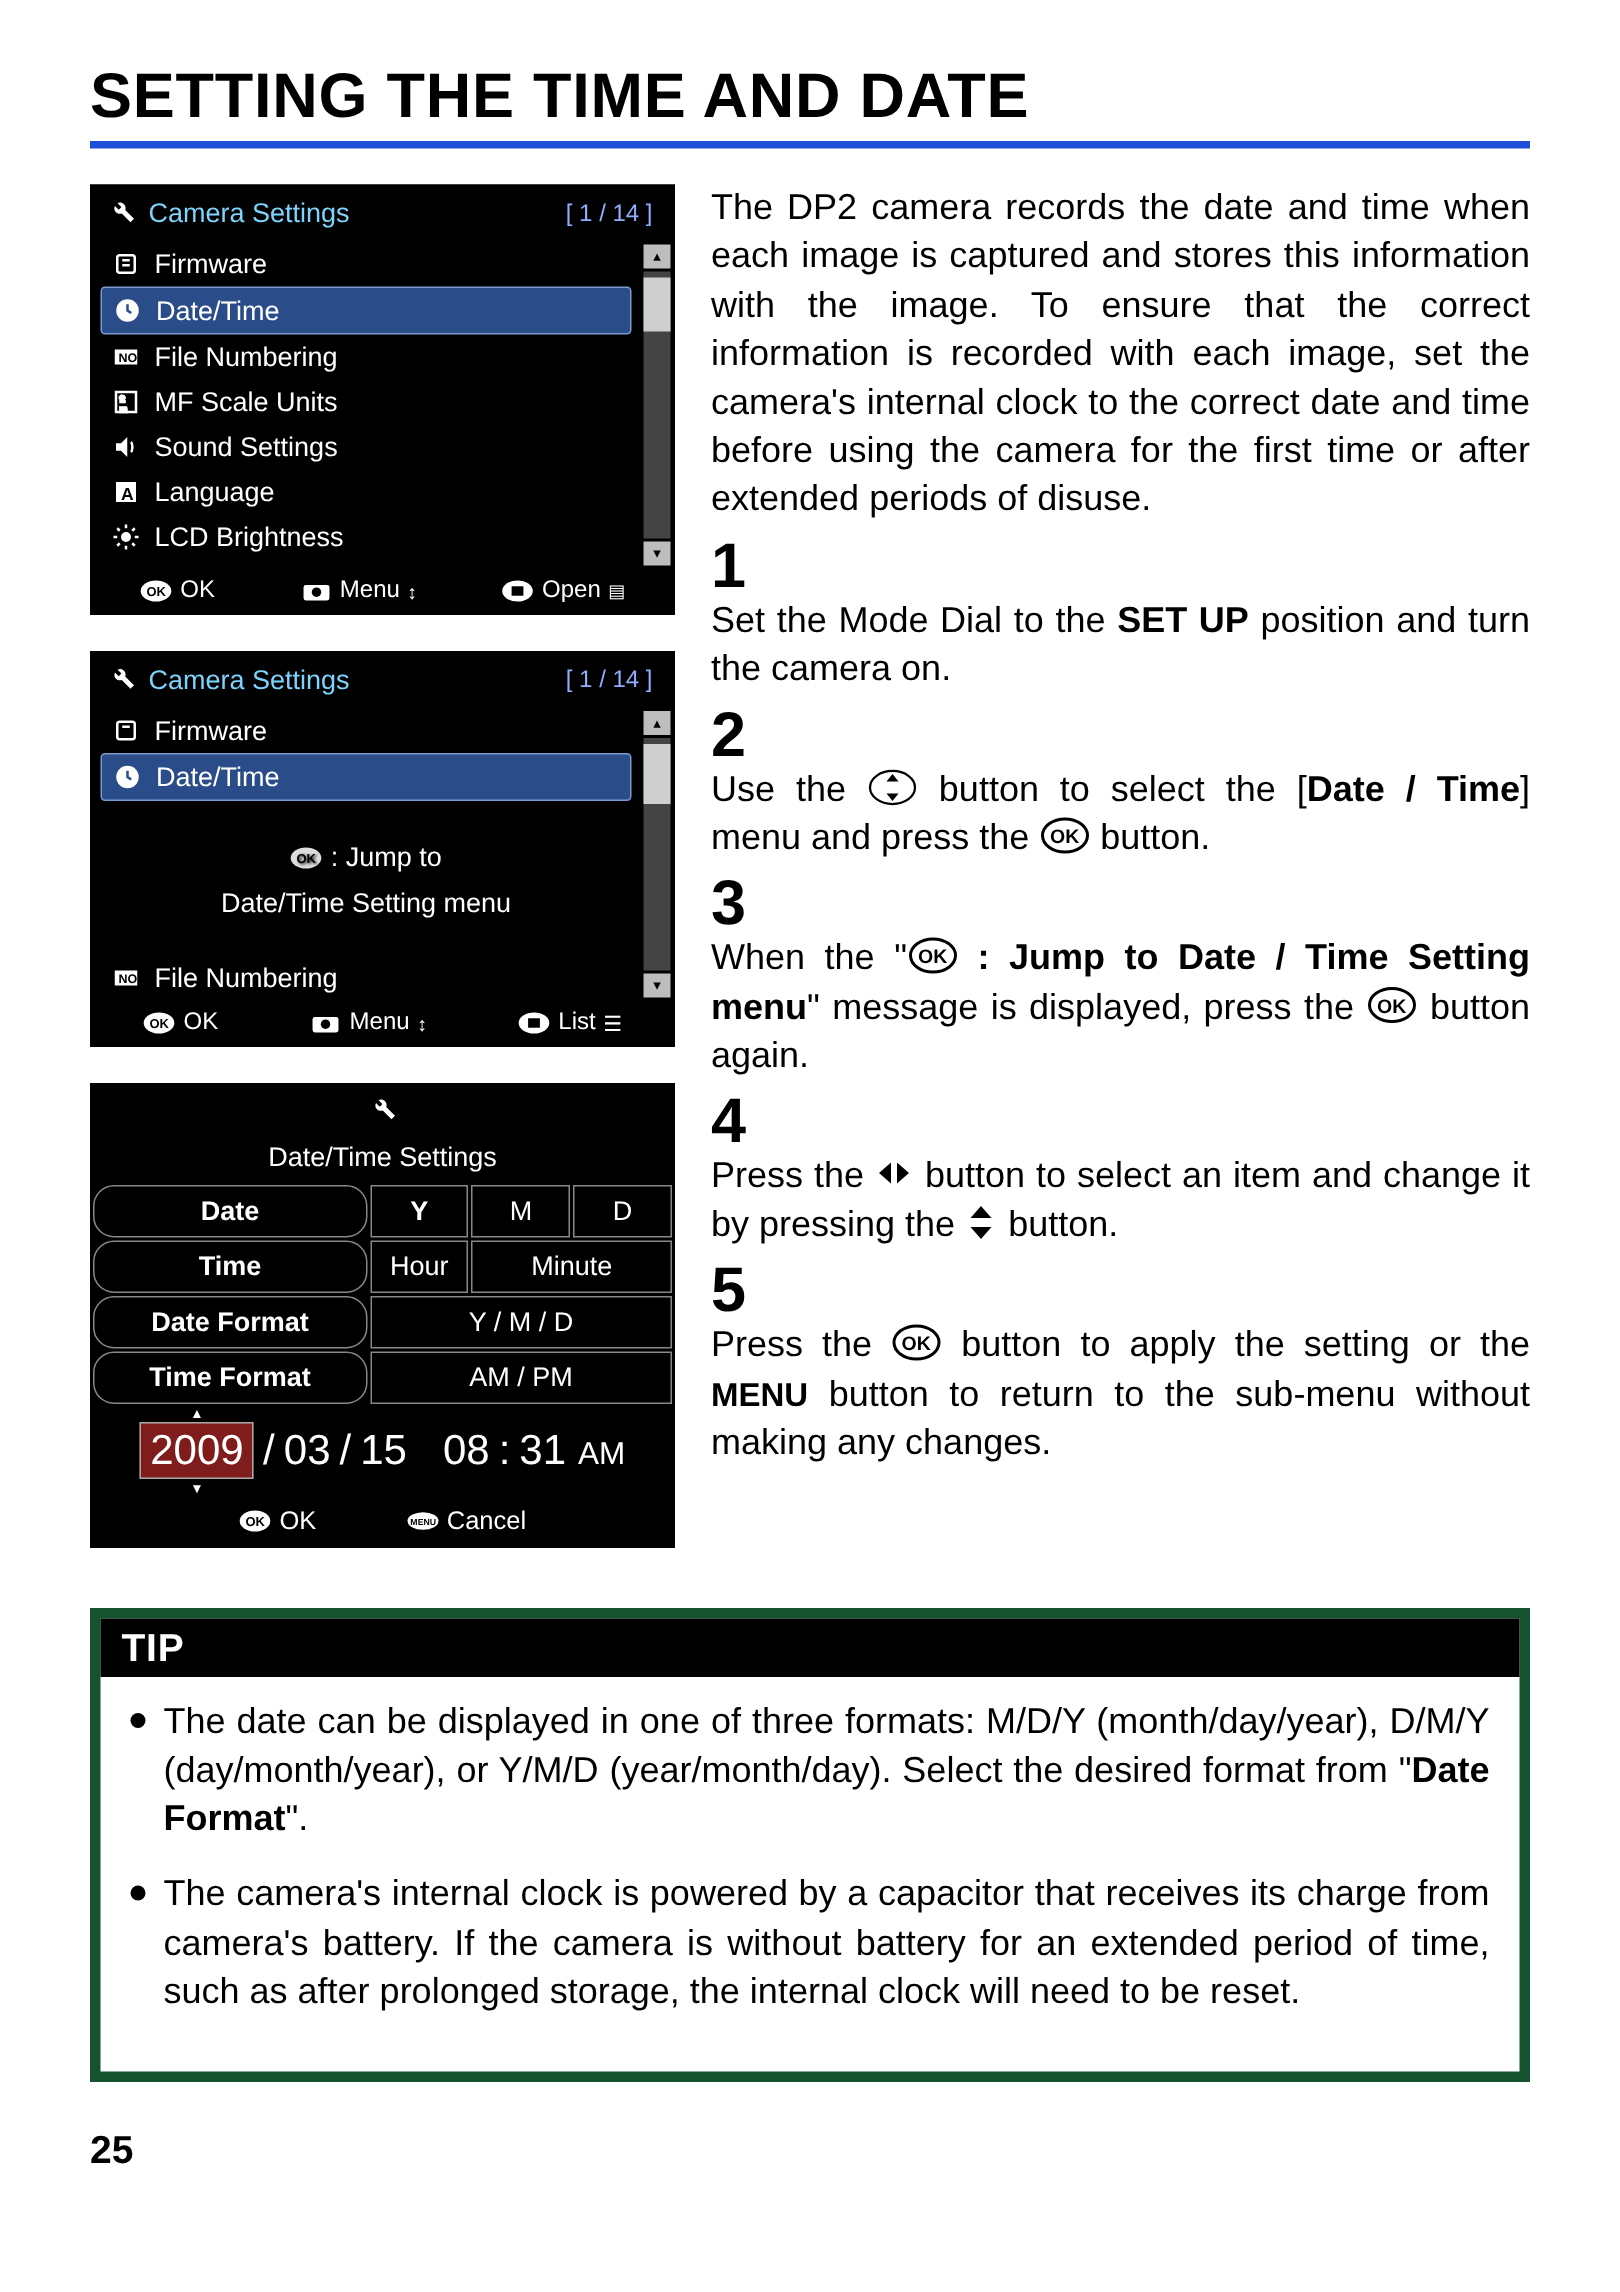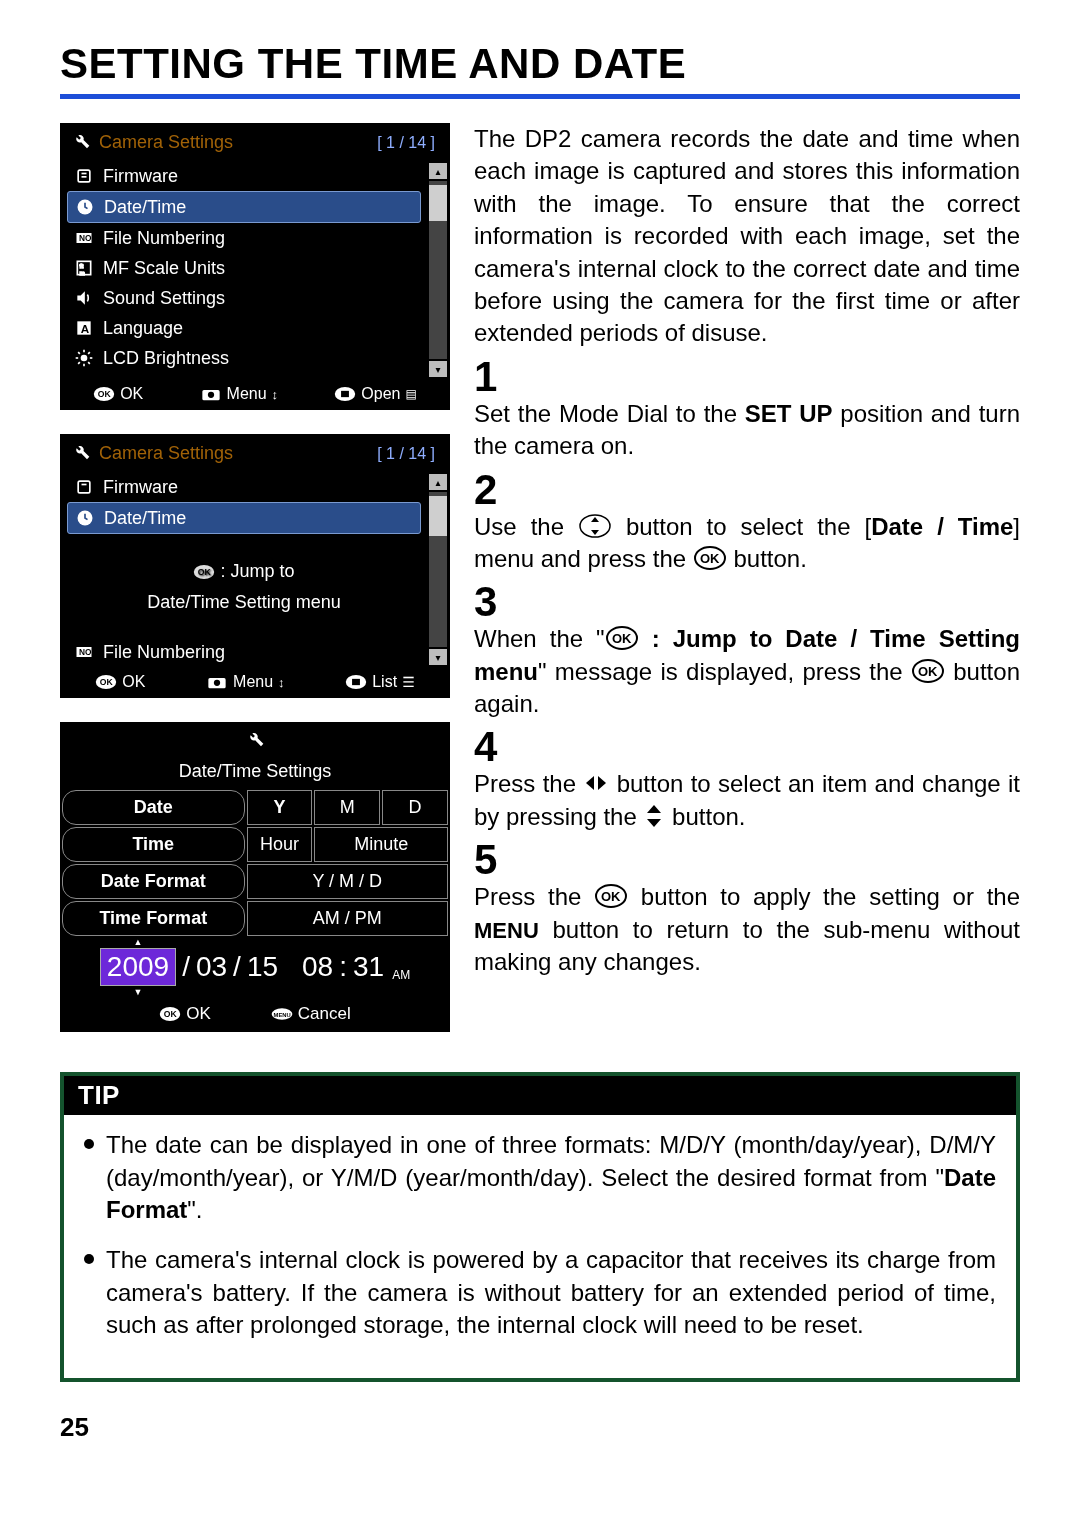--- a/index.html
+++ b/index.html
@@ -74,21 +74,21 @@
     font-size: 18px;
   }
   .panel-header {
     display: flex;
     align-items: center;
     padding: 6px 10px;
     gap: 8px;
   }
   .panel-header .spanner {
     flex: 1;
-    color: #a16207;
+    color: #7dd3fc;
   }
   .panel-header .page-ind {
     color: #8faeff;
     font-size: 16px;
     padding-right: 4px;
   }
   .list-area {
     display: flex;
   }
   .list-rows {
@@ -216,21 +216,21 @@
   .dt-value-row {
     display: flex;
     align-items: center;
     justify-content: center;
     padding: 10px 6px;
     font-size: 28px;
     gap: 6px;
     font-family: Arial, sans-serif;
   }
   .dt-year-box {
-    background: #6d28d9;
+    background: #7f1d1d;
     border: 1px solid #aaa;
     padding: 2px 6px;
     position: relative;
   }
   .dt-year-box::before {
     content: '▲';
     position: absolute;
     top: -12px;
     left: 50%;
     transform: translateX(-50%);
@@ -240,37 +240,37 @@
   .dt-year-box::after {
     content: '▼';
     position: absolute;
     bottom: -12px;
     left: 50%;
     transform: translateX(-50%);
     font-size: 9px;
     color: #fff;
   }
   .ampm {
-    font-size: 12px;
+    font-size: 21px;
     margin-left: 2px;
     align-self: flex-end;
     padding-bottom: 4px;
   }
   .dt-footer {
     display: flex;
     align-items: center;
     justify-content: center;
     gap: 60px;
     padding: 8px 0 8px 0;
     font-size: 17px;
   }
 
   
   .tip-box {
-    border: 4px solid #14532d;
+    border: 7px solid #14532d;
     margin-top: 16px;
   }
   .tip-head {
     background: #000;
     color: #fff;
     padding: 4px 14px;
     font-size: 26px;
     font-weight: bold;
     letter-spacing: 0.5px;
   }

